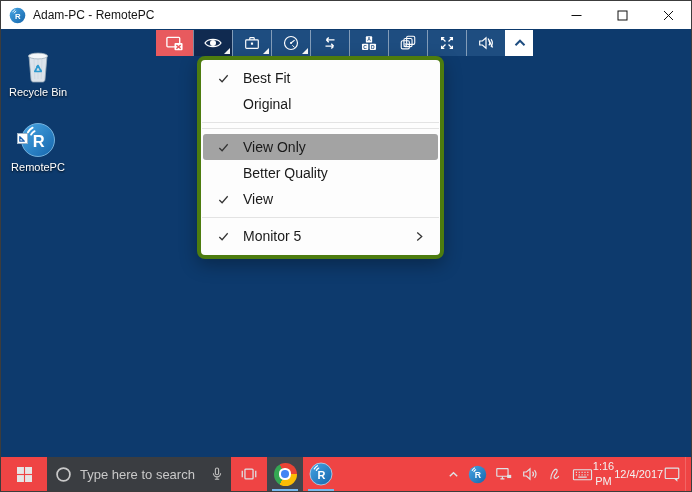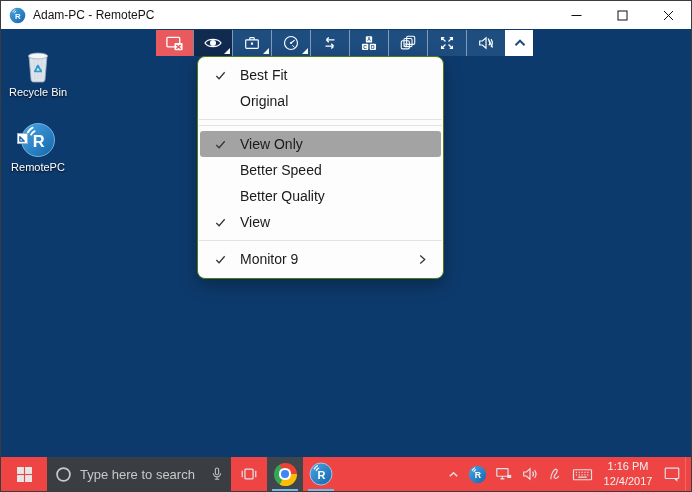--- a/index.html
+++ b/index.html
@@ -23,42 +23,42 @@
   
   .toolbar { position:absolute; left:155px; top:1px; height:26px; display:flex; }
   .tb-btn { position:relative; width:39px; height:26px; display:flex; align-items:center; justify-content:center; background:#1e4d80; }
   .tb-btn + .tb-btn { border-left:1px solid rgba(255,255,255,.45); }
   .tb-btn.danger { width:37px; background:#e85a5e; }
   .tb-btn.active { background:#102a50; }
   .tb-btn.dropdown::after { content:""; position:absolute; right:2px; bottom:2px; border-left:6px solid transparent; border-bottom:6px solid #fff; }
   .tb-btn.white { width:28px; background:#fff; }
 
   
-  .menu { position:absolute; left:196px; top:27px; width:247px; background:#fdfdfd; border:1px solid #4d7c0f; border-radius:8px; box-shadow:0 6px 18px rgba(0,0,0,.3); padding:5px 0 6px; }
+  .menu { position:absolute; left:196px; top:27px; width:247px; background:#fdfdfd; border:4px solid #4d7c0f; border-radius:8px; box-shadow:0 6px 18px rgba(0,0,0,.3); padding:5px 0 6px; }
   .menu-item { position:relative; height:26px; display:flex; align-items:center; margin:0 2px; border-radius:3px; }
   .menu-item.highlighted { background:#a3a3a3; }
   .check-col { width:40px; display:flex; align-items:center; justify-content:center; visibility:hidden; }
   .menu-item.checked .check-col { visibility:visible; }
   .menu-label { font-size:14px; color:#1a1a1a; }
   .menu-sep { height:1px; background:#e3e3e3; margin:5px 1px; }
   .submenu-arrow { margin-left:auto; margin-right:14px; display:flex; }
 
   
   .taskbar { position:absolute; left:0; right:0; bottom:0; height:34px; background:#ef4444; display:flex; align-items:stretch; }
   .tb-item { display:flex; align-items:center; justify-content:center; }
   .start-btn { width:46px; }
   .search-box { width:184px; background:#3a3d41; display:flex; align-items:center; padding:0 6px 0 8px; }
   .search-text { flex:1; font-size:13px; color:#c9c9c9; margin-left:8px; white-space:nowrap; overflow:hidden; }
   .taskview-btn { width:36px; }
   .app-btn { width:36px; position:relative; }
   .app-btn.fg { background:#41454c; }
   .app-btn.running::after { content:""; position:absolute; left:5px; right:5px; bottom:0; height:2px; background:#76b9ed; }
   .tray { margin-left:auto; display:flex; align-items:stretch; }
   .tray .tb-item { padding:0 4px; }
-  .clock { flex-direction:column; justify-content:center; width:62px; font-size:11px; color:#f2f2f2; line-height:1.35; text-align:center; padding:0 2px; }
+  .clock { flex-direction:row; justify-content:center; width:62px; font-size:11px; color:#f2f2f2; line-height:1.35; text-align:center; padding:0 2px; }
   .show-desktop { width:6px; border-left:1px solid rgba(255,255,255,.18); }
 </style>
 </head>
 <body>
 
 <div class="window">
 
   <div class="titlebar">
     <span class="logo">
       <svg viewBox="0 0 24 24" width="17" height="17">
@@ -227,56 +227,48 @@
 
       <div class="menu-item checked highlighted">
         <span class="check-col">
           <svg viewBox="0 0 14 14" width="13" height="13" fill="none" stroke="#333" stroke-width="1.3">
               <path d="M2.5,7.5 L5.5,10.5 L11.5,3.5"></path>
             </svg>
         </span>
         <span class="menu-label">View Only</span>
       </div>
 
+
       <div class="menu-item">
         <span class="check-col">
           <svg viewBox="0 0 14 14" width="13" height="13" fill="none" stroke="#333" stroke-width="1.3">
               <path d="M2.5,7.5 L5.5,10.5 L11.5,3.5"></path>
             </svg>
         </span>
-        <span class="menu-label">Better Speed</span>
-      </div>
-
-      <div class="menu-item">
-        <span class="check-col">
-          <svg viewBox="0 0 14 14" width="13" height="13" fill="none" stroke="#333" stroke-width="1.3">
-              <path d="M2.5,7.5 L5.5,10.5 L11.5,3.5"></path>
-            </svg>
-        </span>
         <span class="menu-label">Better Quality</span>
       </div>
 
       <div class="menu-item checked">
         <span class="check-col">
           <svg viewBox="0 0 14 14" width="13" height="13" fill="none" stroke="#333" stroke-width="1.3">
               <path d="M2.5,7.5 L5.5,10.5 L11.5,3.5"></path>
             </svg>
         </span>
         <span class="menu-label">View</span>
       </div>
 
       <div class="menu-sep"></div>
 
       <div class="menu-item checked">
         <span class="check-col">
           <svg viewBox="0 0 14 14" width="13" height="13" fill="none" stroke="#333" stroke-width="1.3">
               <path d="M2.5,7.5 L5.5,10.5 L11.5,3.5"></path>
             </svg>
         </span>
-        <span class="menu-label">Monitor 9</span>
+        <span class="menu-label">Monitor 5</span>
         <span class="submenu-arrow">
           <svg viewBox="0 0 10 14" width="9" height="13" fill="none" stroke="#333" stroke-width="1.4">
               <path d="M2.5,2.5 L7.5,7 L2.5,11.5"></path>
             </svg>
         </span>
       </div>
 
     </div>
   </div>
 

